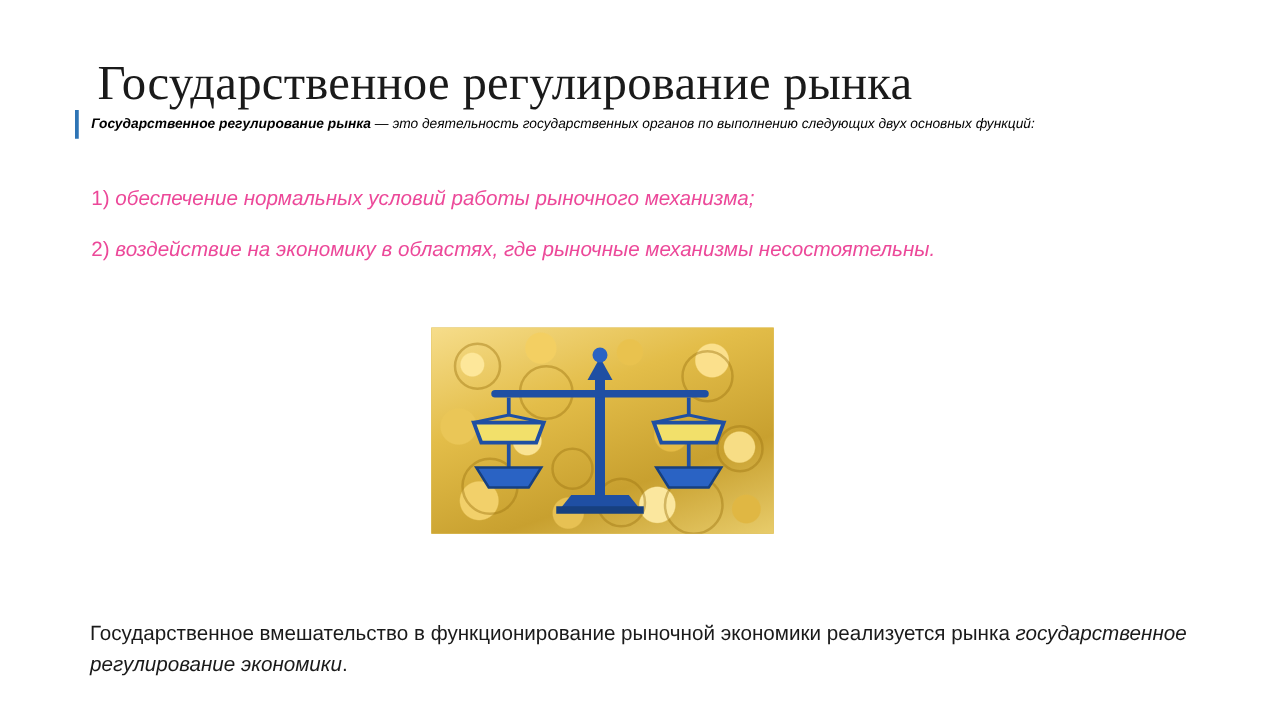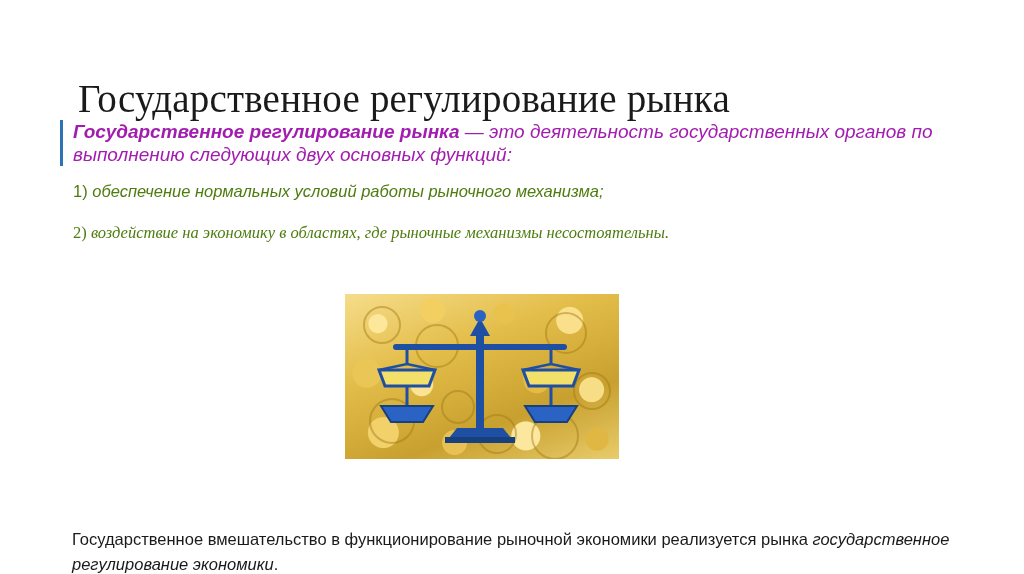--- a/index.html
+++ b/index.html
@@ -13,21 +13,20 @@
     position: relative;
     overflow: hidden;
     font-family: "Liberation Sans", sans-serif;
     color: #000000;
   }
 
   .slide {
     position: absolute;
     inset: 0;
     background: #ffffff;
-    margin-top: 32px;
   }
 
   
   .slide-title {
     position: absolute;
     left: 78px;
     top: 18px;
     width: 880px;
     font-family: "Liberation Serif", serif;
     font-size: 39px;
@@ -41,48 +40,48 @@
   
   .intro-block {
     position: absolute;
     left: 60px;
     top: 88px;
     width: 900px;
     padding-left: 10px;
     border-left: 3px solid #2e74b5;
   }
   .intro-para {
-    font-size: 19px;
+    font-size: 11px;
     line-height: 23px;
     font-style: italic;
-    color: #a21caf;
+    color: #000000;
     margin: 0;
   }
   .intro-para .lead {
     font-weight: bold;
     font-style: italic;
   }
   .intro-para .dash {
     font-style: normal;
   }
 
   .list-item {
     position: absolute;
     left: 73px;
     width: 860px;
     font-size: 16.5px;
     line-height: 23px;
     font-style: italic;
-    color: #4d7c0f;
+    color: #ec4899;
   }
   .list-item .num {
     font-style: normal;
   }
   #item-1 { top: 148px; }
-  #item-2 { top: 189px; font-family: Liberation Serif, serif; }
+  #item-2 { top: 189px; }
 
   
   .picture-frame {
     position: absolute;
     left: 345px;
     top: 262px;
     width: 274px;
     height: 165px;
     overflow: hidden;
     background: #d8b33a;

